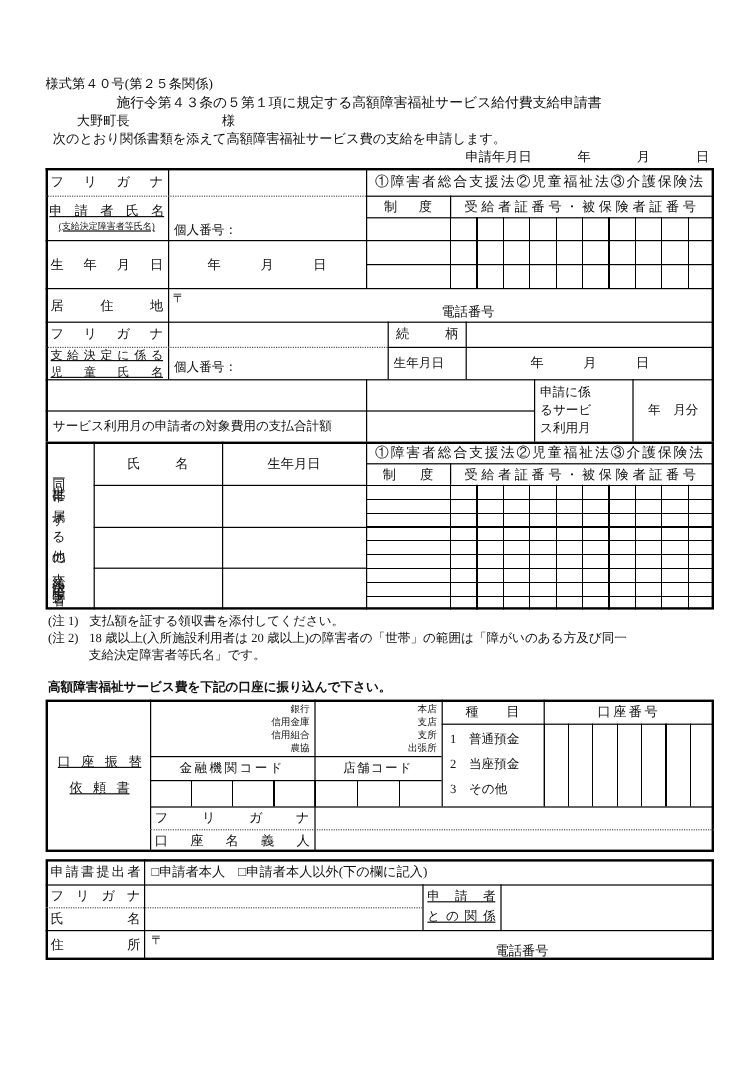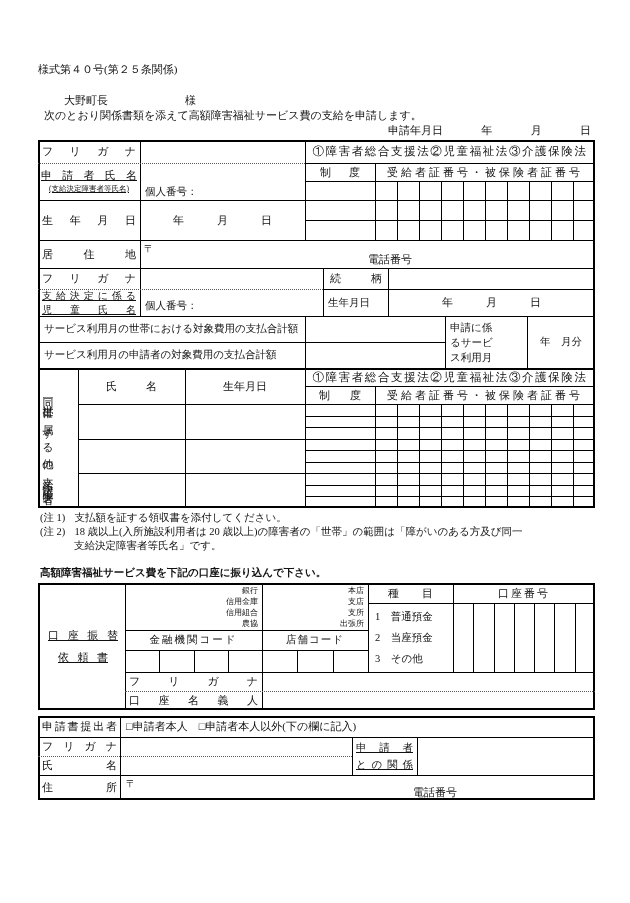--- a/index.html
+++ b/index.html
@@ -25,20 +25,21 @@
   .g7{position:absolute;background-image:repeating-linear-gradient(to right,#000 0 1px,transparent 1px 20.29px);}
   .g4{position:absolute;background-image:repeating-linear-gradient(to right,#000 0 1px,transparent 1px 34.25px);}
   .g3{position:absolute;background-image:repeating-linear-gradient(to right,#000 0 1px,transparent 1px 35.33px);}
 </style>
 </head>
 <body>
 
 <div class="page">
 
   <div class="t" style="left:38px;top:62px;">様式第４０号(第２５条関係)</div>
+  <div class="t" style="left:97px;top:78px;font-size:11.5px;">施行令第４３条の５第１項に規定する高額障害福祉サービス給付費支給申請書</div>
   <div class="t" style="left:64px;top:93px;">大野町長</div>
   <div class="t" style="left:185px;top:93px;">様</div>
   <div class="t" style="left:44px;top:108px;">次のとおり関係書類を添えて高額障害福祉サービス費の支給を申請します。</div>
   <div class="c" style="left:388px;top:123px;width:203px;height:15px;justify-content:space-between;">
     <span>申請年月日</span>
     <span>年</span>
     <span>月</span>
     <span>日</span>
   </div>
 
@@ -111,23 +112,20 @@
   <div class="c col f10" style="left:42px;top:289px;width:94px;height:27px;">
     <span class="jspan">支給決定に係る</span>
     <span class="jspan">児童氏名</span>
   </div>
   <div class="t f105" style="left:145px;top:299px;">個人番号：</div>
   <div class="c f105" style="left:328px;top:289px;width:57px;height:27px;">
       <span>生年月日</span>
     </div>
   <div class="c cc" style="left:389px;top:289px;width:205px;height:27px;">
       <span>年　　　月　　　日</span>
-    </div>
-  <div class="c f105" style="left:44px;top:316px;width:260px;height:26px;">
-      <span>サービス利用月の世帯における対象費用の支払合計額</span>
     </div>
   <div class="c" style="left:306px;top:317px;width:138px;height:24px;"></div>
   <div class="c f105" style="left:44px;top:342px;width:260px;height:26px;">
       <span>サービス利用月の申請者の対象費用の支払合計額</span>
     </div>
   <div class="c" style="left:306px;top:343px;width:138px;height:24px;"></div>
   <div class="c f105" style="left:450px;top:316px;width:74px;height:52px;">
       <span style="width:46px;white-space:normal;line-height:15px;">申請に係るサービス利用月</span>
     </div>
   <div class="c cc f105" style="left:527px;top:316px;width:68px;height:52px;">

